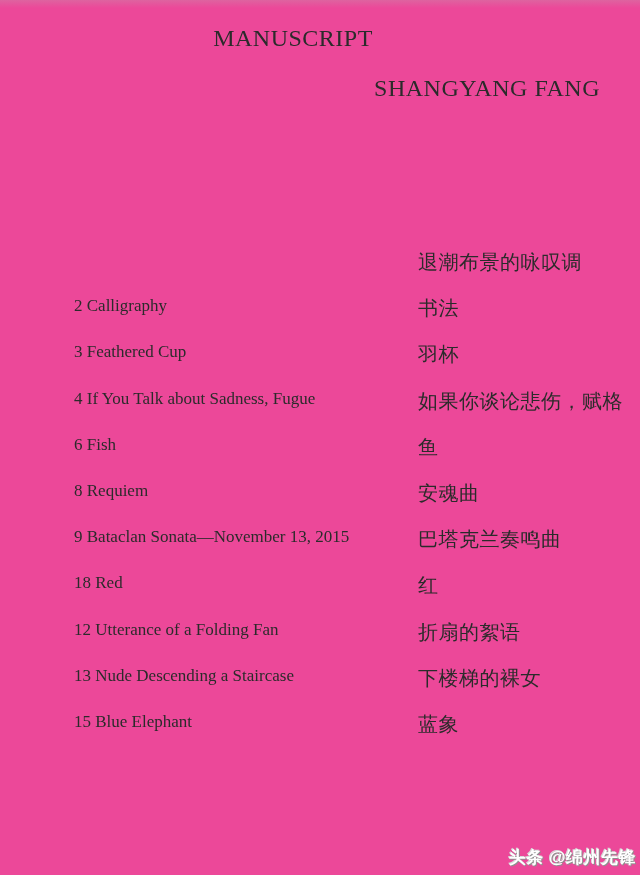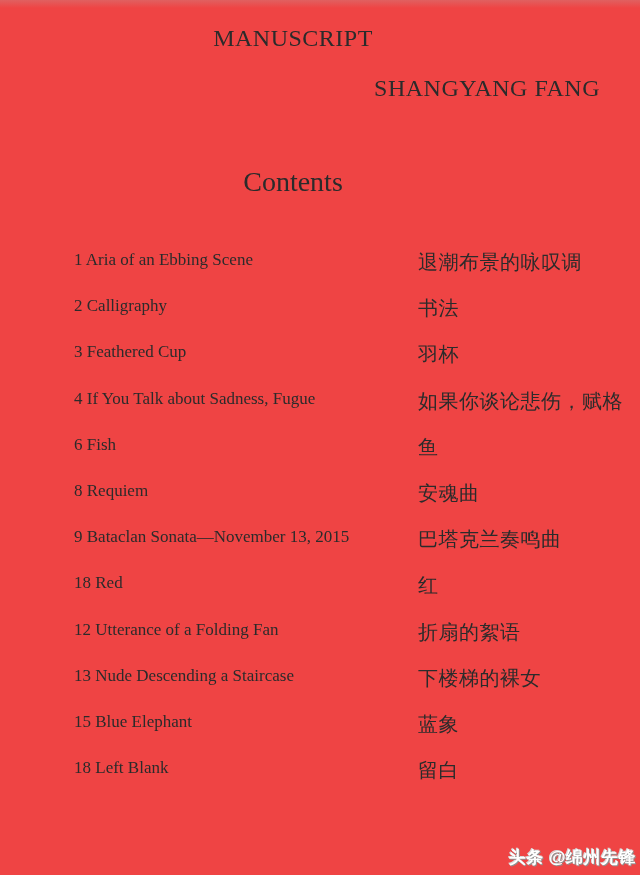--- a/index.html
+++ b/index.html
@@ -4,21 +4,21 @@
 <style>
   html, body {
     margin: 0;
     padding: 0;
     background: #ffffff;
   }
   .page {
     position: relative;
     width: 640px;
     height: 875px;
-    background: #ef4444;
+    background: #ec4899;
     overflow: hidden;
     font-family: "Liberation Serif", "DejaVu Serif", serif;
     color: #2b2b2b;
   }
   
   .page::before {
     content: "";
     position: absolute;
     top: 0; left: 0; right: 0;
     height: 8px;
@@ -102,25 +102,23 @@
     margin-left: 29px;
   }
 </style>
 </head>
 <body>
 
 <div class="page">
 
   <div class="page-title">MANUSCRIPT</div>
   <div class="page-author">SHANGYANG FANG</div>
-  <div class="contents-heading">Contents</div>
 
   <div class="toc">
     <div class="toc-row">
-      <span class="toc-en">1 Aria of an Ebbing Scene</span>
       <span class="toc-zh">退潮布景的咏叹调</span>
     </div>
     <div class="toc-row">
       <span class="toc-en">2 Calligraphy</span>
       <span class="toc-zh">书法</span>
     </div>
     <div class="toc-row">
       <span class="toc-en">3 Feathered Cup</span>
       <span class="toc-zh">羽杯</span>
     </div>
@@ -149,21 +147,17 @@
       <span class="toc-zh">折扇的絮语</span>
     </div>
     <div class="toc-row">
       <span class="toc-en">13 Nude Descending a Staircase</span>
       <span class="toc-zh">下楼梯的裸女</span>
     </div>
     <div class="toc-row">
       <span class="toc-en">15 Blue Elephant</span>
       <span class="toc-zh">蓝象</span>
     </div>
-    <div class="toc-row">
-      <span class="toc-en">18 Left Blank</span>
-      <span class="toc-zh">留白</span>
-    </div>
   </div>
 
   <div class="watermark">头条 @绵州先锋</div>
 
 </div>
 
 </body></html>

